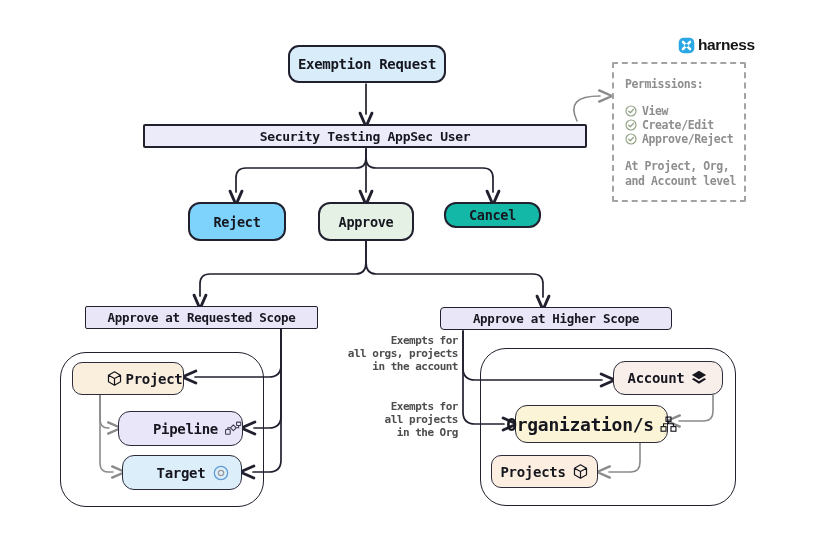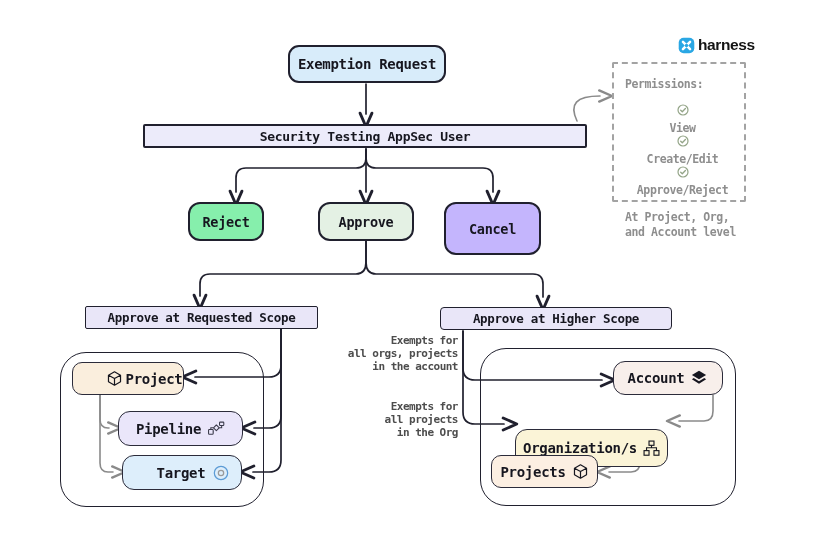--- a/index.html
+++ b/index.html
@@ -11,48 +11,48 @@
   .node{
     position:absolute;box-sizing:border-box;display:flex;align-items:center;justify-content:center;
     border:2px solid #20202e;font-weight:700;letter-spacing:-0.3px;background:#fff;z-index:3;gap:6px;
     white-space:nowrap;
   }
   .pill{border-radius:12px;}
   .thin{border-width:1.6px;border-color:#2b2b3a;}
   
   #exemption   {left:288px;top:45px;width:158px;height:38px;background:#d8ecfa;border-radius:11px;font-size:14px;}
   #security    {left:143px;top:124px;width:444px;height:24px;background:#ecebfa;border-radius:2px;font-size:13px;}
-  #reject      {left:188px;top:202px;width:76px;height:39px;background:#86efac;font-size:13.5px;}
+  #reject      {left:188px;top:202px;width:98px;height:39px;background:#7dd3fc;font-size:13.5px;}
   #approve     {left:318px;top:202px;width:96px;height:39px;background:#e4f1e4;font-size:13.5px;}
-  #cancel      {left:444px;top:202px;width:97px;height:53px;background:#c4b5fd;font-size:13.5px;}
+  #cancel      {left:444px;top:202px;width:97px;height:26px;background:#14b8a6;font-size:13.5px;}
   #scope-left  {left:85px; top:306px;width:233px;height:23px;background:#e9e6f8;border-width:1.5px;font-size:12.5px;border-radius:2px;}
   #scope-right {left:440px;top:307px;width:232px;height:23px;background:#e9e6f8;border-width:1.5px;font-size:12.5px;border-radius:4px;}
   #container-left {left:60px;top:352px;width:204px;height:155px;border:1.8px solid #20202e;border-radius:26px;background:transparent;z-index:1;}
   #container-right{left:480px;top:348px;width:256px;height:158px;border:1.8px solid #20202e;border-radius:26px;background:transparent;z-index:1;}
   #project     {left:72px; top:362px;width:112px;height:33px;background:#faeedd;border-radius:10px;font-size:14px;gap:3px;padding-left:32px;}
-  #pipeline    {left:118px;top:411px;width:125px;height:35px;background:#eae6fa;font-size:14px;}
+  #pipeline    {left:118px;top:411px;width:125px;height:35px;background:#eae6fa;font-size:14px;justify-content:flex-end;}
   #target      {left:122px;top:455px;width:120px;height:35px;background:#ddeefb;font-size:14px;padding-left:24px;}
   #account     {left:613px;top:361px;width:110px;height:34px;background:#f8efeb;font-size:14px;}
-  #organizations{left:515px;top:405px;width:153px;height:38px;background:#fbf4d7;font-size:14px;margin-top:24px;}
+  #organizations{left:515px;top:405px;width:153px;height:38px;background:#fbf4d7;font-size:18px;}
   #projects    {left:491px;top:455px;width:107px;height:33px;background:#fcefe2;border-radius:10px;font-size:14px;}
   
   .annotation{
     position:absolute;width:120px;text-align:right;font-size:11px;line-height:13px;
     color:#4d4d4d;font-weight:600;white-space:pre-line;z-index:3;letter-spacing:-0.5px;
   }
   #ann-account{left:338px;top:334px;}
   #ann-org    {left:338px;top:400px;}
   
   #permissions{
     position:absolute;left:612px;top:62px;width:134px;height:140px;box-sizing:border-box;
     border:2px dashed #a3a3a3;border-radius:2px;padding:13px 4px 0 11px;
     color:#8e8e8e;font-size:11.5px;font-weight:600;z-index:3;letter-spacing:-0.4px;
   }
   #permissions .perm-title{margin-bottom:13px;}
-  .perm-item{display:flex;align-items:center;gap:5px;line-height:14px;flex-direction:column;}
+  .perm-item{display:flex;align-items:center;gap:5px;line-height:14px;}
   #permissions .perm-footer{margin-top:13px;line-height:15px;white-space:pre-line;}
   
   #brand{position:absolute;left:678px;top:36px;display:flex;align-items:center;gap:3px;z-index:3;}
   #brand .brand-text{font-family:"Liberation Sans",sans-serif;font-weight:700;font-size:15.5px;color:#141414;letter-spacing:-0.4px;}
   
   #wires{position:absolute;left:0;top:0;z-index:2;pointer-events:none;}
   .icon{display:inline-flex;align-items:center;}
 </style>
 </head>
 <body>

